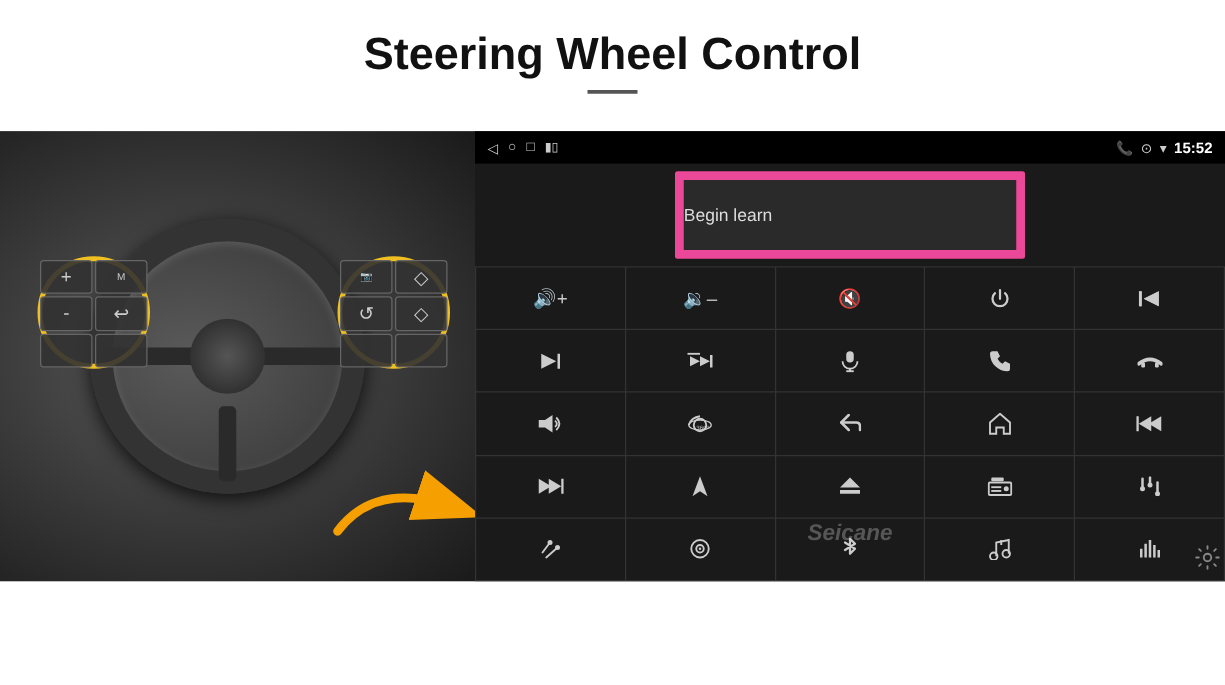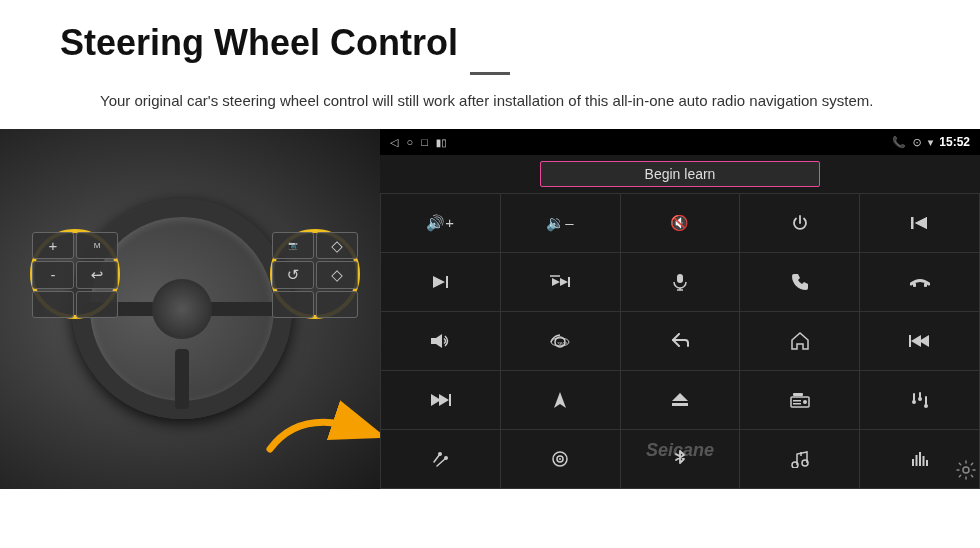--- a/index.html
+++ b/index.html
@@ -8,21 +8,21 @@
       background: #fff;
       width: 980px;
       min-height: 548px;
       overflow: hidden;
     }
     .page-container {
       width: 980px;
       background: #fff;
     }
     .header-section {
-      text-align: left;
+      text-align: center;
       padding: 22px 60px 16px;
     }
     .main-title {
       font-size: 36px;
       font-weight: 900;
       color: #111;
       margin-bottom: 8px;
     }
     .title-divider {
       width: 40px;
@@ -177,26 +177,25 @@
       color: #fff;
     }
     .begin-learn-bar {
       background: #1a1a1a;
       padding: 6px 10px;
       display: flex;
       justify-content: center;
     }
     .begin-learn-btn {
       background: #2a2a2a;
-      border: 1px solid #ec4899;
+      border: 7px solid #ec4899;
       color: #ddd;
       font-size: 14px;
-      padding: 4px 0;
+      padding: 20px 0;
       width: 280px;
-      text-align: center;
       cursor: pointer;
       border-radius: 2px;
     }
     .controls-grid {
       display: grid;
       grid-template-columns: repeat(5, 1fr);
       grid-template-rows: repeat(5, 1fr);
       flex: 1;
       gap: 1px;
       background: #333;
@@ -277,21 +276,20 @@
       gap: 2px;
     }
   </style>
 </head>
 <body>
 
 <div class="page-container">
   <div class="header-section">
     <h1 class="main-title">Steering Wheel Control</h1>
     <div class="title-divider"></div>
-    <p class="subtitle">Your original car's steering wheel control will still work after installation of this all-in-one auto radio navigation system.</p>
   </div>
 
   <div class="content-section">
 
     <div class="steering-image">
       <div class="sw-bg"></div>
 
       <div class="sw-wheel">
         <div class="sw-outer-ring"></div>
         <div class="sw-spoke sw-spoke-h"></div>

